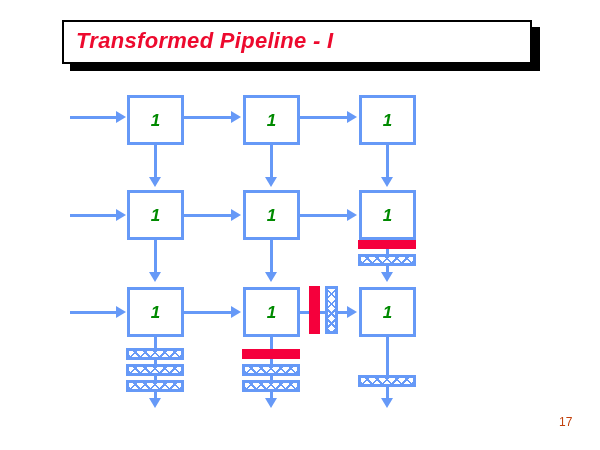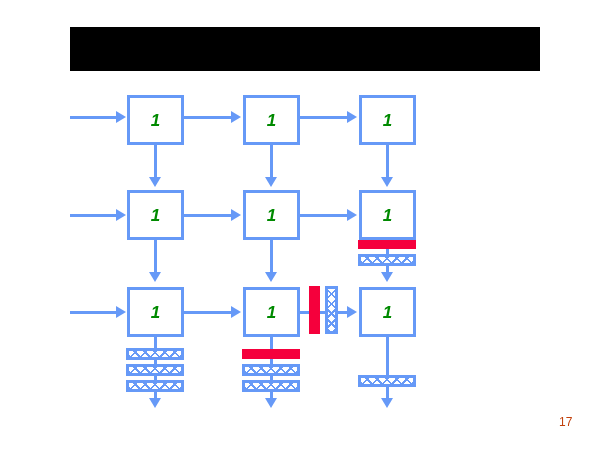--- a/index.html
+++ b/index.html
@@ -146,20 +146,23 @@
     color: #c2410c;
     text-align: center;
   }
 </style>
 </head>
 <body>
 
 <div id="slide">
 
   <div id="title-shadow"></div>
+  <div id="title-box">
+    <div id="title-text">Transformed Pipeline - I</div>
+  </div>
 
   <div class="hline" style="left:70px; top:116px; width:48px;"></div>
   <div class="arrow-r" style="left:116px; top:111px;"></div>
 
   <div class="pbox" style="left:127px; top:95px; width:57px; height:50px;">
     <div class="lbl">1</div>
   </div>
 
   <div class="hline" style="left:184px; top:116px; width:48px;"></div>
   <div class="arrow-r" style="left:231px; top:111px;"></div>

